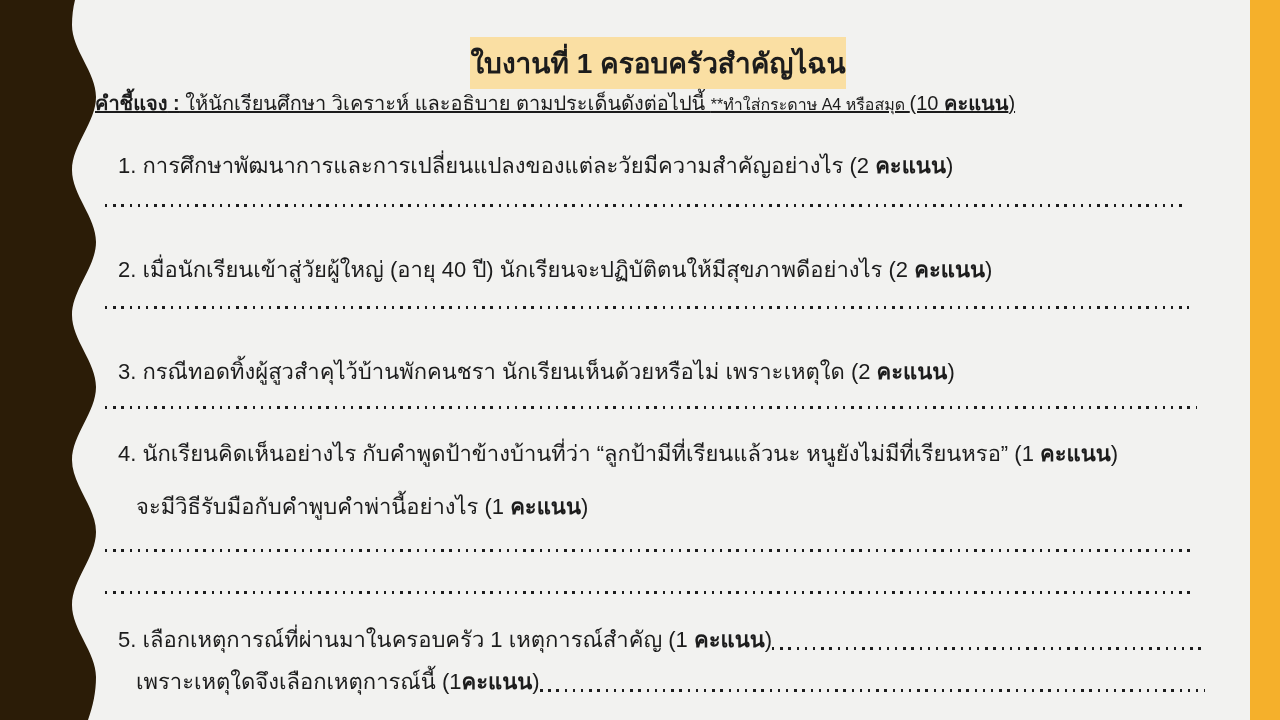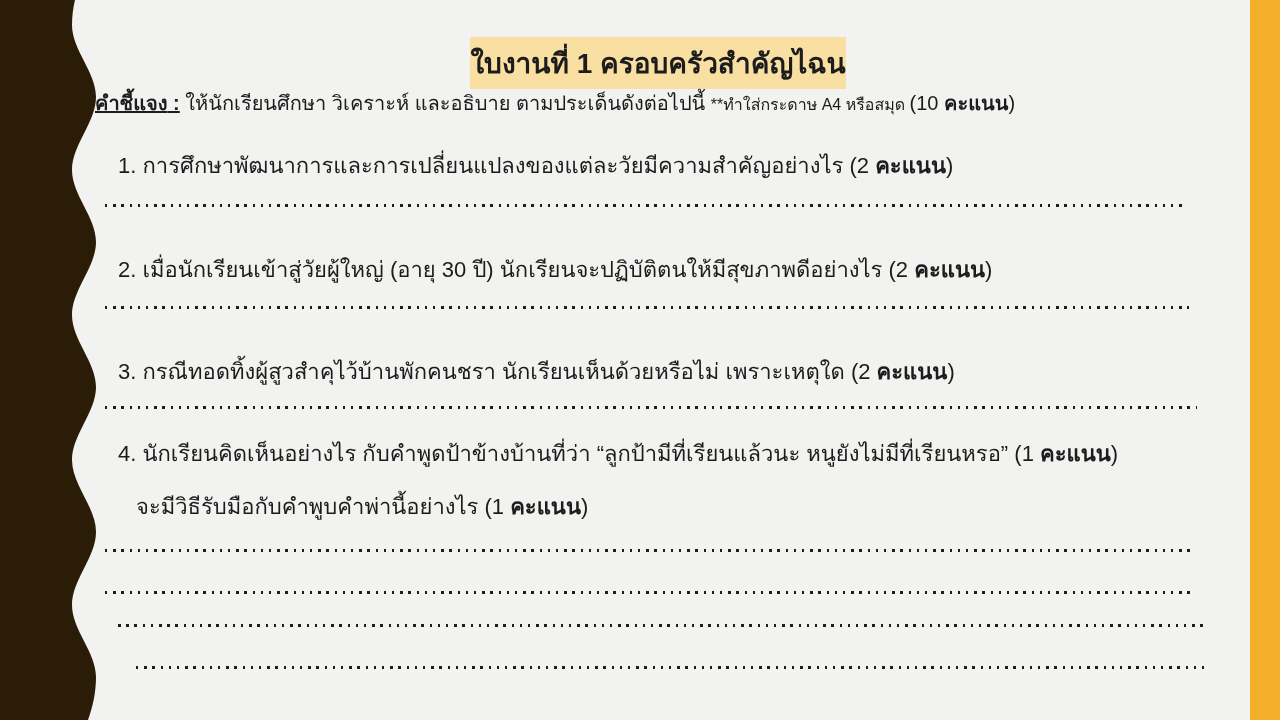--- a/index.html
+++ b/index.html
@@ -18,21 +18,21 @@
   }
   .wave{position:absolute;left:0;top:0;width:100px;height:720px;}
   .stripe{position:absolute;right:0;top:0;width:30px;height:720px;background:var(--right-stripe);}
   .title-box{
     position:absolute;left:470px;top:17px;width:376px;height:52px;
     background:var(--title-bg);
     display:flex;align-items:center;justify-content:center;
     font-size:28px;font-weight:bold;white-space:nowrap;margin-top:20px;
   }
   .instruction{
-    position:absolute;left:95px;top:88px;font-size:20px;line-height:1.5;white-space:nowrap;
+    position:absolute;left:95px;top:88px;font-size:20px;line-height:1.5;white-space:nowrap;text-decoration:underline;
   }
   .instr-label{text-decoration:underline;font-weight:bold;}
   .note{font-size:16px;}
   .bold{font-weight:bold;}
   .q{
     position:absolute;font-size:22px;line-height:1.45;white-space:nowrap;
   }
   .qflex{display:flex;align-items:stretch;}
   .qtext{white-space:nowrap;flex:0 0 auto;}
   .dots{
@@ -74,38 +74,40 @@
   <div class="instruction">
     <span class="instr-label"><span>คำชี้แจง</span><span> :</span></span><span> ให้นักเรียนศึกษา วิเคราะห์ และอธิบาย ตามประเด็นดังต่อไปนี้ </span><span class="note">**ทำใส่กระดาษ A4 หรือสมุด </span><span>(10 </span><span class="bold">คะแนน</span><span>)</span>
   </div>
 
   <div class="q" style="left:118px;top:150px">
     <span>1.</span><span> การศึกษาพัฒนาการและการเปลี่ยนแปลงของแต่ละวัยมีความสำคัญอย่างไร </span><span>(2 </span><span class="bold">คะแนน</span><span>)</span>
   </div>
   <div class="dots" style="left:105px;top:204px;width:1080px"></div>
 
   <div class="q" style="left:118px;top:254px">
-    <span>2.</span><span> เมื่อนักเรียนเข้าสู่วัยผู้ใหญ่ (อายุ 30 ปี) นักเรียนจะปฏิบัติตนให้มีสุขภาพดีอย่างไร </span><span>(2 </span><span class="bold">คะแนน</span><span>)</span>
+    <span>2.</span><span> เมื่อนักเรียนเข้าสู่วัยผู้ใหญ่ (อายุ 40 ปี) นักเรียนจะปฏิบัติตนให้มีสุขภาพดีอย่างไร </span><span>(2 </span><span class="bold">คะแนน</span><span>)</span>
   </div>
   <div class="dots" style="left:105px;top:306px;width:1084px"></div>
 
   <div class="q" style="left:118px;top:356px">
     <span>3.</span><span> กรณีทอดทิ้งผู้สูวสำคุไว้บ้านพักคนชรา นักเรียนเห็นด้วยหรือไม่ เพราะเหตุใด </span><span>(2 </span><span class="bold">คะแนน</span><span>)</span>
   </div>
   <div class="dots" style="left:105px;top:406px;width:1092px"></div>
 
   <div class="q" style="left:118px;top:438px">
     <span>4.</span><span> นักเรียนคิดเห็นอย่างไร กับคำพูดป้าข้างบ้านที่ว่า “ลูกป้ามีที่เรียนแล้วนะ หนูยังไม่มีที่เรียนหรอ” </span><span>(1 </span><span class="bold">คะแนน</span><span>)</span>
   </div>
   <div class="q" style="left:136px;top:491px">
     <span>จะมีวิธีรับมือกับคำพูบคำพ่านี้อย่างไร </span><span>(1 </span><span class="bold">คะแนน</span><span>)</span>
   </div>
   <div class="dots" style="left:105px;top:549px;width:1086px"></div>
   <div class="dots" style="left:105px;top:591px;width:1086px"></div>
 
   <div class="q qflex" style="left:118px;top:624px;width:1089px">
+    <span class="qtext"><span>5.</span><span> เลือกเหตุการณ์ที่ผ่านมาในครอบครัว 1 เหตุการณ์สำคัญ </span><span>(1 </span><span class="bold">คะแนน</span><span>) </span></span>
     <span class="dot-fill"></span>
   </div>
   <div class="q qflex" style="left:136px;top:666px;width:1069px">
+    <span class="qtext"><span>เพราะเหตุใดจึงเลือกเหตุการณ์นี้ </span><span>(1</span><span class="bold">คะแนน</span><span>)</span></span>
     <span class="dot-fill"></span>
   </div>
 
 </div>
 
 </body></html>

